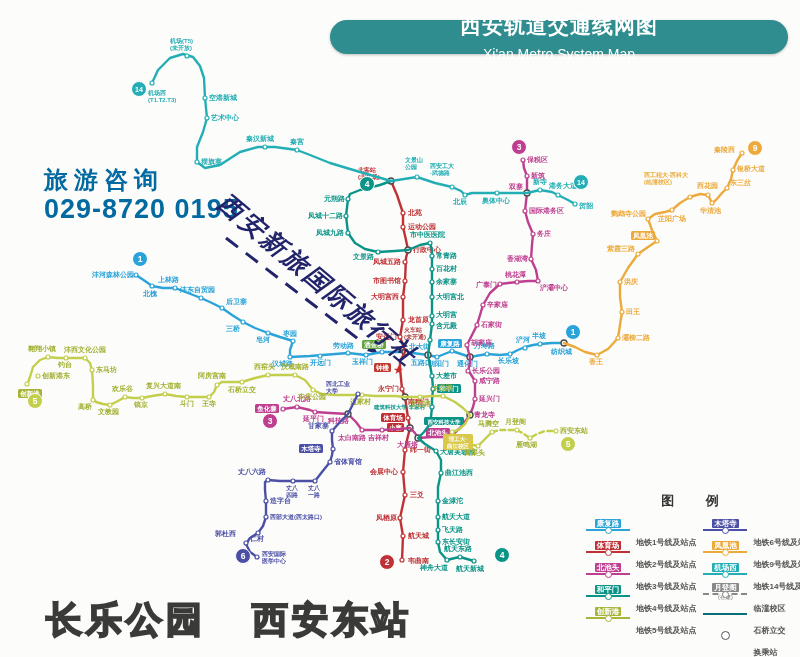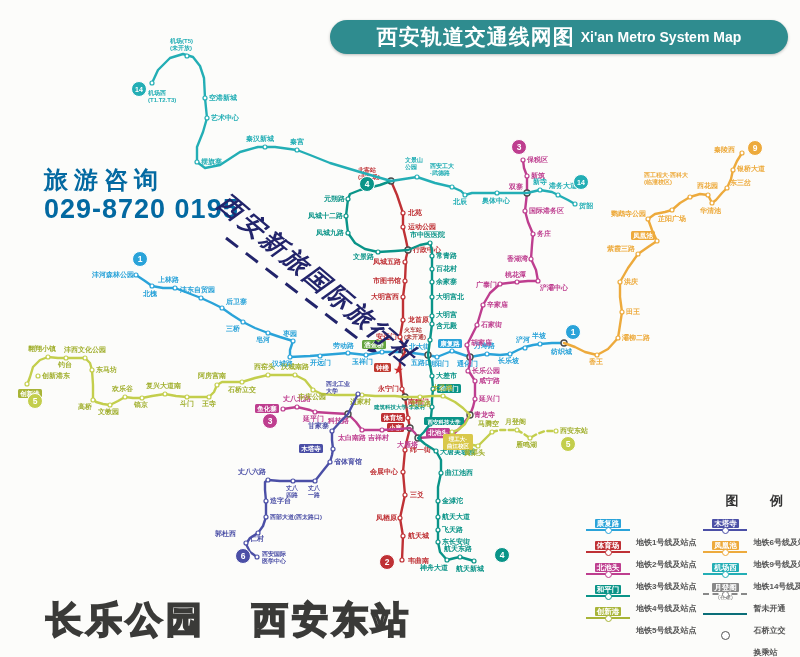--- a/index.html
+++ b/index.html
@@ -2,34 +2,34 @@
 <html><head>
 <meta charset="utf-8">
 <style>
   html,body{margin:0;padding:0;}
   #stage{position:relative;width:800px;height:657px;background:#fcfcfa;overflow:hidden;
          font-family:"Liberation Sans","DejaVu Sans",sans-serif;}
   #metro-svg{position:absolute;left:0;top:0;}
   #metro-svg text{font-family:"Liberation Sans","DejaVu Sans",sans-serif;font-weight:bold;}
   .title-pill{position:absolute;left:330px;top:20px;width:458px;height:34px;
       background:#2f8c8f;border-radius:18px;display:flex;align-items:center;justify-content:center;
-      gap:6px;box-shadow:0 1px 3px rgba(0,0,0,.25);}
+      gap:6px;box-shadow:0 1px 3px rgba(0,0,0,.25);flex-direction:column;}
   .title-zh{color:#fff;font-size:21px;font-weight:bold;letter-spacing:1px;}
-  .title-en{color:#fff;font-size:14px;font-weight:bold;}
+  .title-en{color:#fff;font-size:14px;font-weight:normal;}
   .contact{position:absolute;left:44px;top:166px;color:#0369a1;line-height:1.15;}
   .contact .c1{font-size:24px;font-weight:bold;letter-spacing:6px;}
   .contact .c2{font-size:27px;font-weight:bold;letter-spacing:1px;}
   .watermark{position:absolute;left:232px;top:186px;transform:rotate(40deg);transform-origin:0 0;
       font-family:"DejaVu Serif","Liberation Serif",serif;font-style:italic;font-weight:bold;
       font-size:25px;letter-spacing:3px;color:#22246b;white-space:nowrap;}
   .slogan{position:absolute;left:46px;top:596px;font-size:36px;font-weight:bold;letter-spacing:4px;
       color:#faf8ef;-webkit-text-stroke:2px #3a3a38;text-shadow:0 0 1px #444;white-space:nowrap;}
   .slogan .gap{display:inline-block;width:46px;}
   .legend{position:absolute;left:583px;top:492px;width:214px;}
-  .legend-title{text-align:right;font-size:13px;font-weight:bold;color:#333;letter-spacing:14px;
+  .legend-title{text-align:center;font-size:13px;font-weight:bold;color:#333;letter-spacing:14px;
       margin-bottom:4px;padding-left:14px;}
   .legend-cols{display:flex;gap:4px;}
   .legend-col{display:flex;flex-direction:column;}
   .legend-item{display:flex;align-items:center;height:22px;}
   .lg-sample{width:50px;position:relative;flex:none;display:flex;flex-direction:column;align-items:center;}
   .lg-name{font-size:7.5px;font-weight:bold;color:#fff;padding:0 2px;border-radius:1px;line-height:9px;}
   .lg-line{width:44px;height:0;border-top:2.4px solid;position:relative;margin-top:1px;}
   .lg-line.dashed{border-top-style:dashed;}
   .lg-dot{position:absolute;left:50%;top:-4px;width:5px;height:5px;margin-left:-3px;border-radius:50%;
       background:#fff;border:1.2px solid #555;}
@@ -525,21 +525,21 @@
             <div class="lg-desc">地铁14号线及站点</div>
           </div>
           <div class="legend-item">
             <div class="lg-sample">
               <div class="lg-name" style="background: rgb(136, 136, 136);">月登阁</div>
               <div class="lg-line dashed" style="border-top-color: rgb(136, 136, 136);">
                 <div class="lg-dot" style="border-color: rgb(136, 136, 136);"></div>
               </div>
               <div class="lg-note">(在建)</div>
             </div>
-            <div class="lg-desc">暂未开通</div>
+            <div class="lg-desc">临潼校区</div>
           </div>
           <div class="legend-item">
             <div class="lg-sample">
               <div class="lg-line" style="border-top-color: rgb(10, 110, 120);"></div>
             </div>
             <div class="lg-desc">石桥立交</div>
           </div>
           <div class="legend-item">
             <div class="lg-sample">
               <div class="lg-circle"></div>

